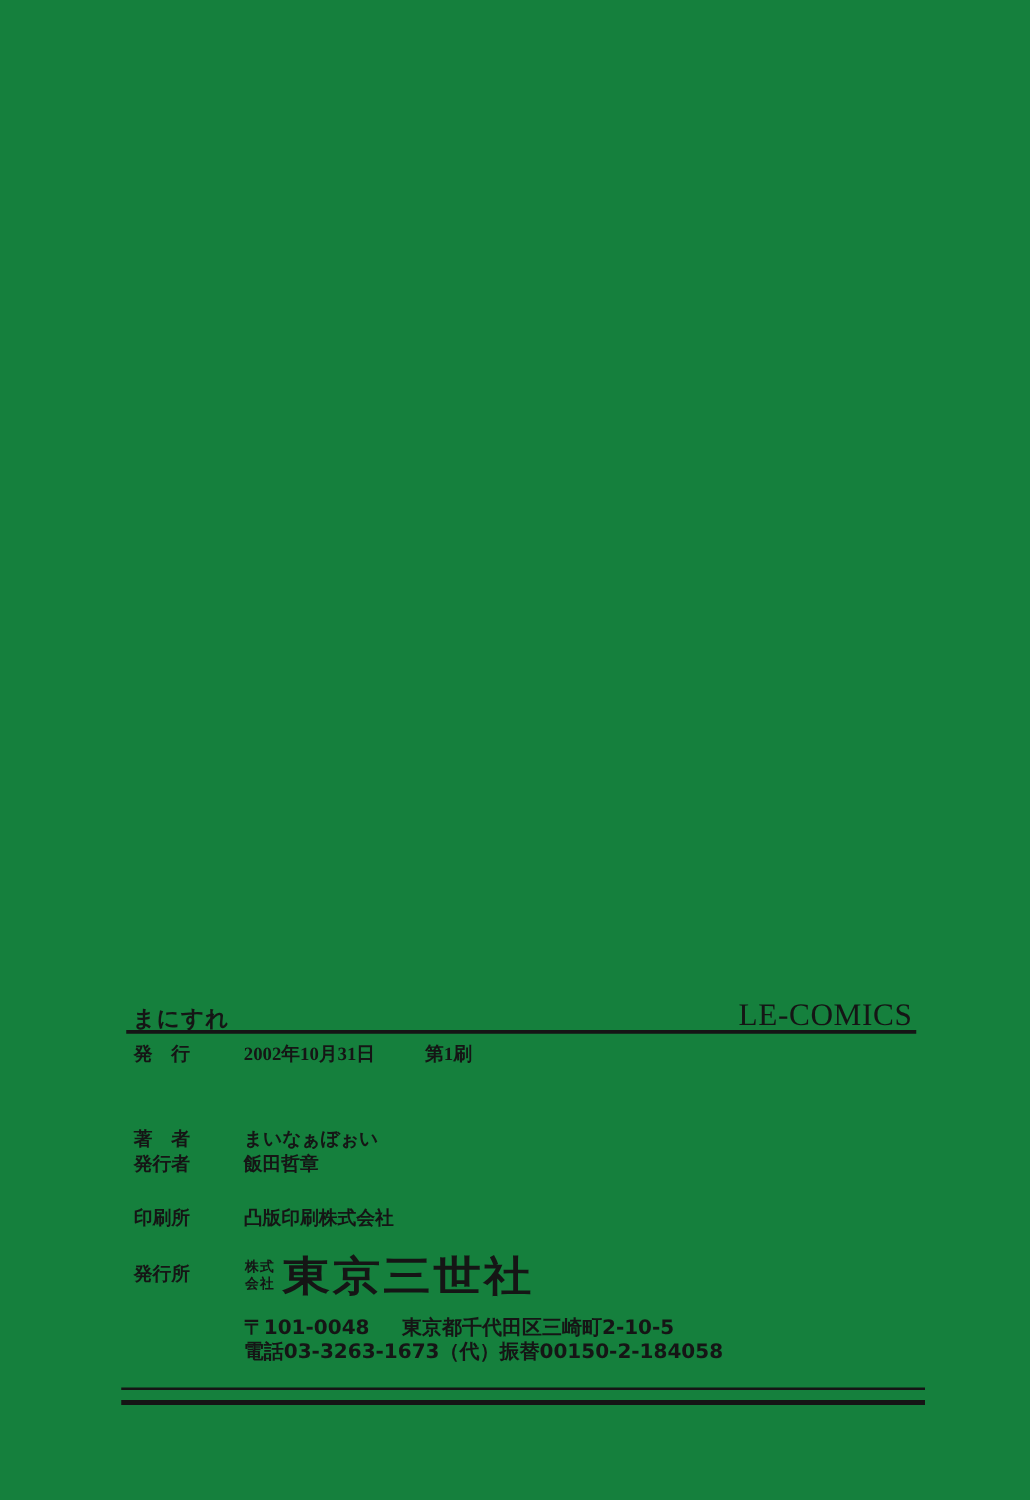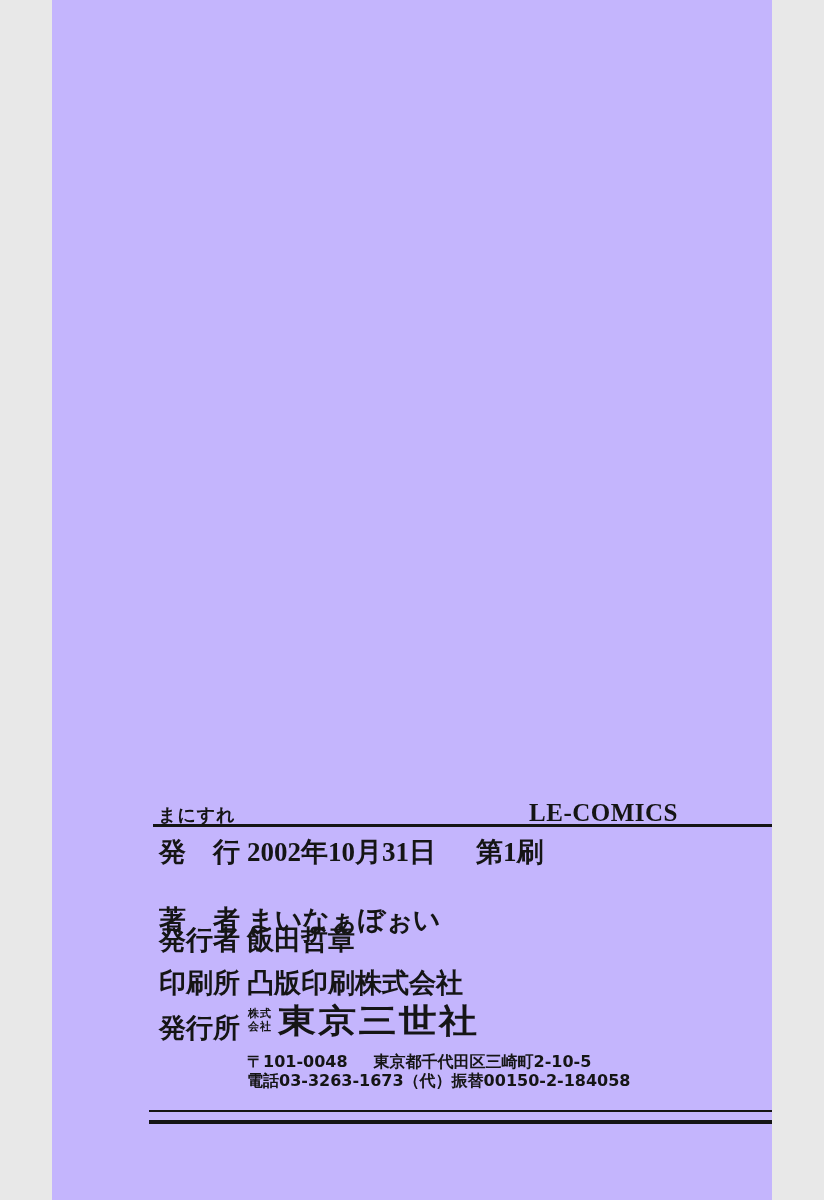--- a/index.html
+++ b/index.html
@@ -2,24 +2,24 @@
 <html><head>
 <meta charset="utf-8">
 <style>
   html, body {
     margin: 0;
     padding: 0;
     background: #e8e8e8;
   }
   .page {
     position: relative;
-    width: 720px;
+    width: 824px;
     height: 1200px;
     margin: 0 auto;
-    background: #c4b5fd;
+    background: #15803d;
     overflow: hidden;
     color: #151515;
   }
   .gothic {
     font-family: "DejaVu Sans", "Liberation Sans", sans-serif;
   }
   .mincho {
     font-family: "Liberation Serif", "DejaVu Serif", serif;
   }
   .abs { position: absolute; }
@@ -28,35 +28,35 @@
     left: 106px;
     top: 803px;
     font-size: 18px;
     font-weight: 600;
     letter-spacing: 1px;
   }
   .imprint {
     right: 94px;
     top: 799px;
     font-size: 25px;
-    font-weight: 700;
+    font-weight: 400;
     letter-spacing: 0.5px;
     text-align: center;
   }
   .header-rule {
     left: 101px;
     top: 824px;
     width: 632px;
     height: 3px;
     background: #151515;
   }
 
   .colophon-row {
     left: 107px;
-    font-size: 27px;
+    font-size: 15px;
     font-weight: 700;
     white-space: nowrap;
   }
   .row-label {
     display: inline-block;
     width: 64px;
   }
   .row-value {
     display: inline-block;
     margin-left: 24px;

